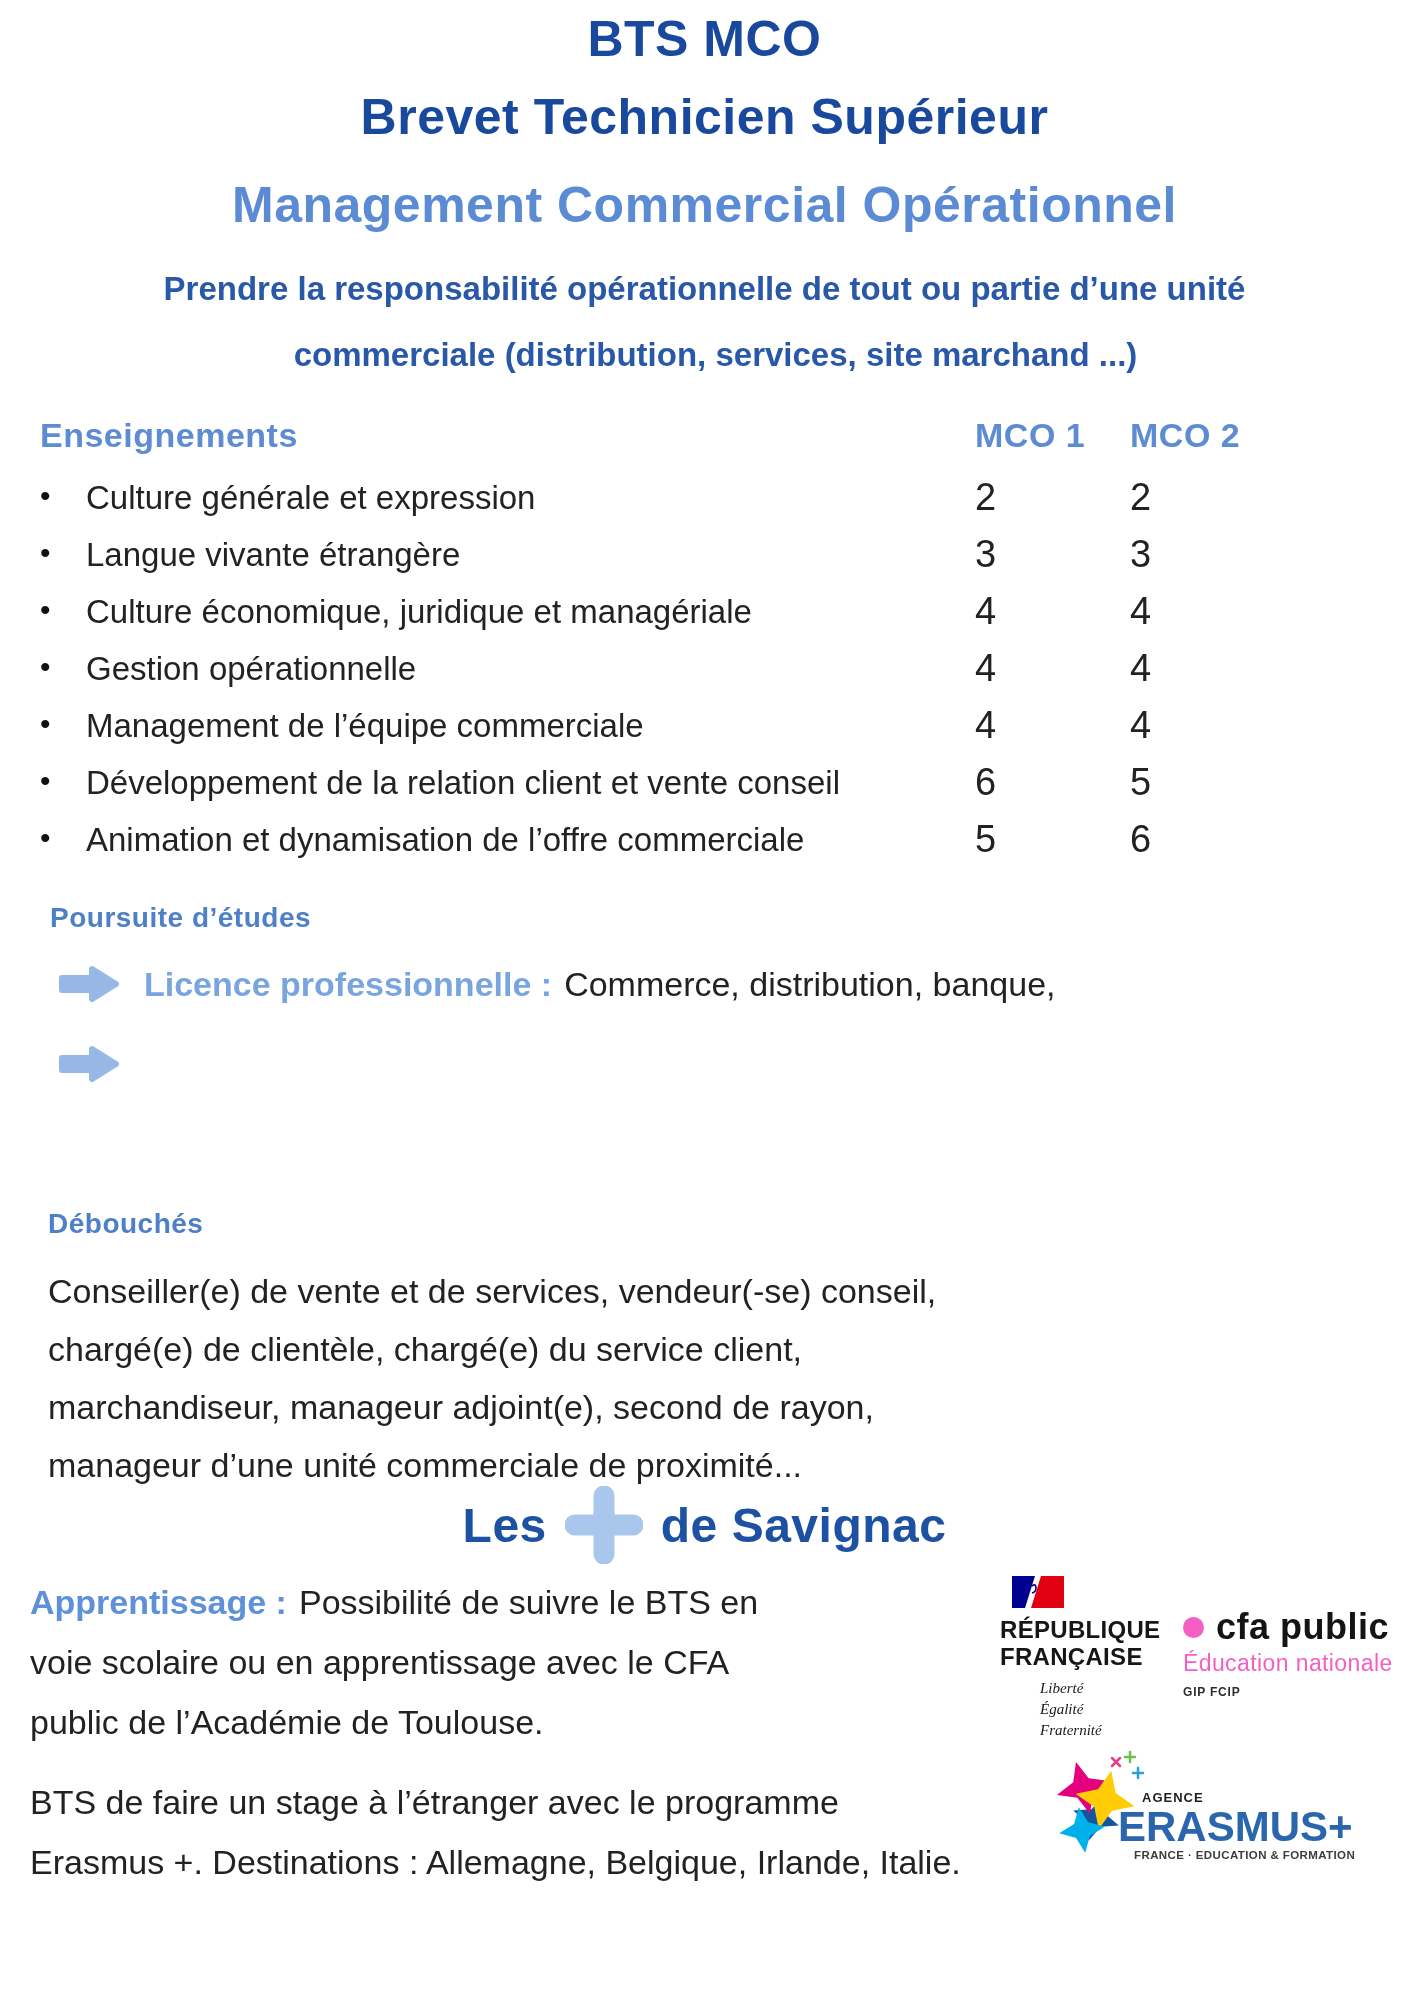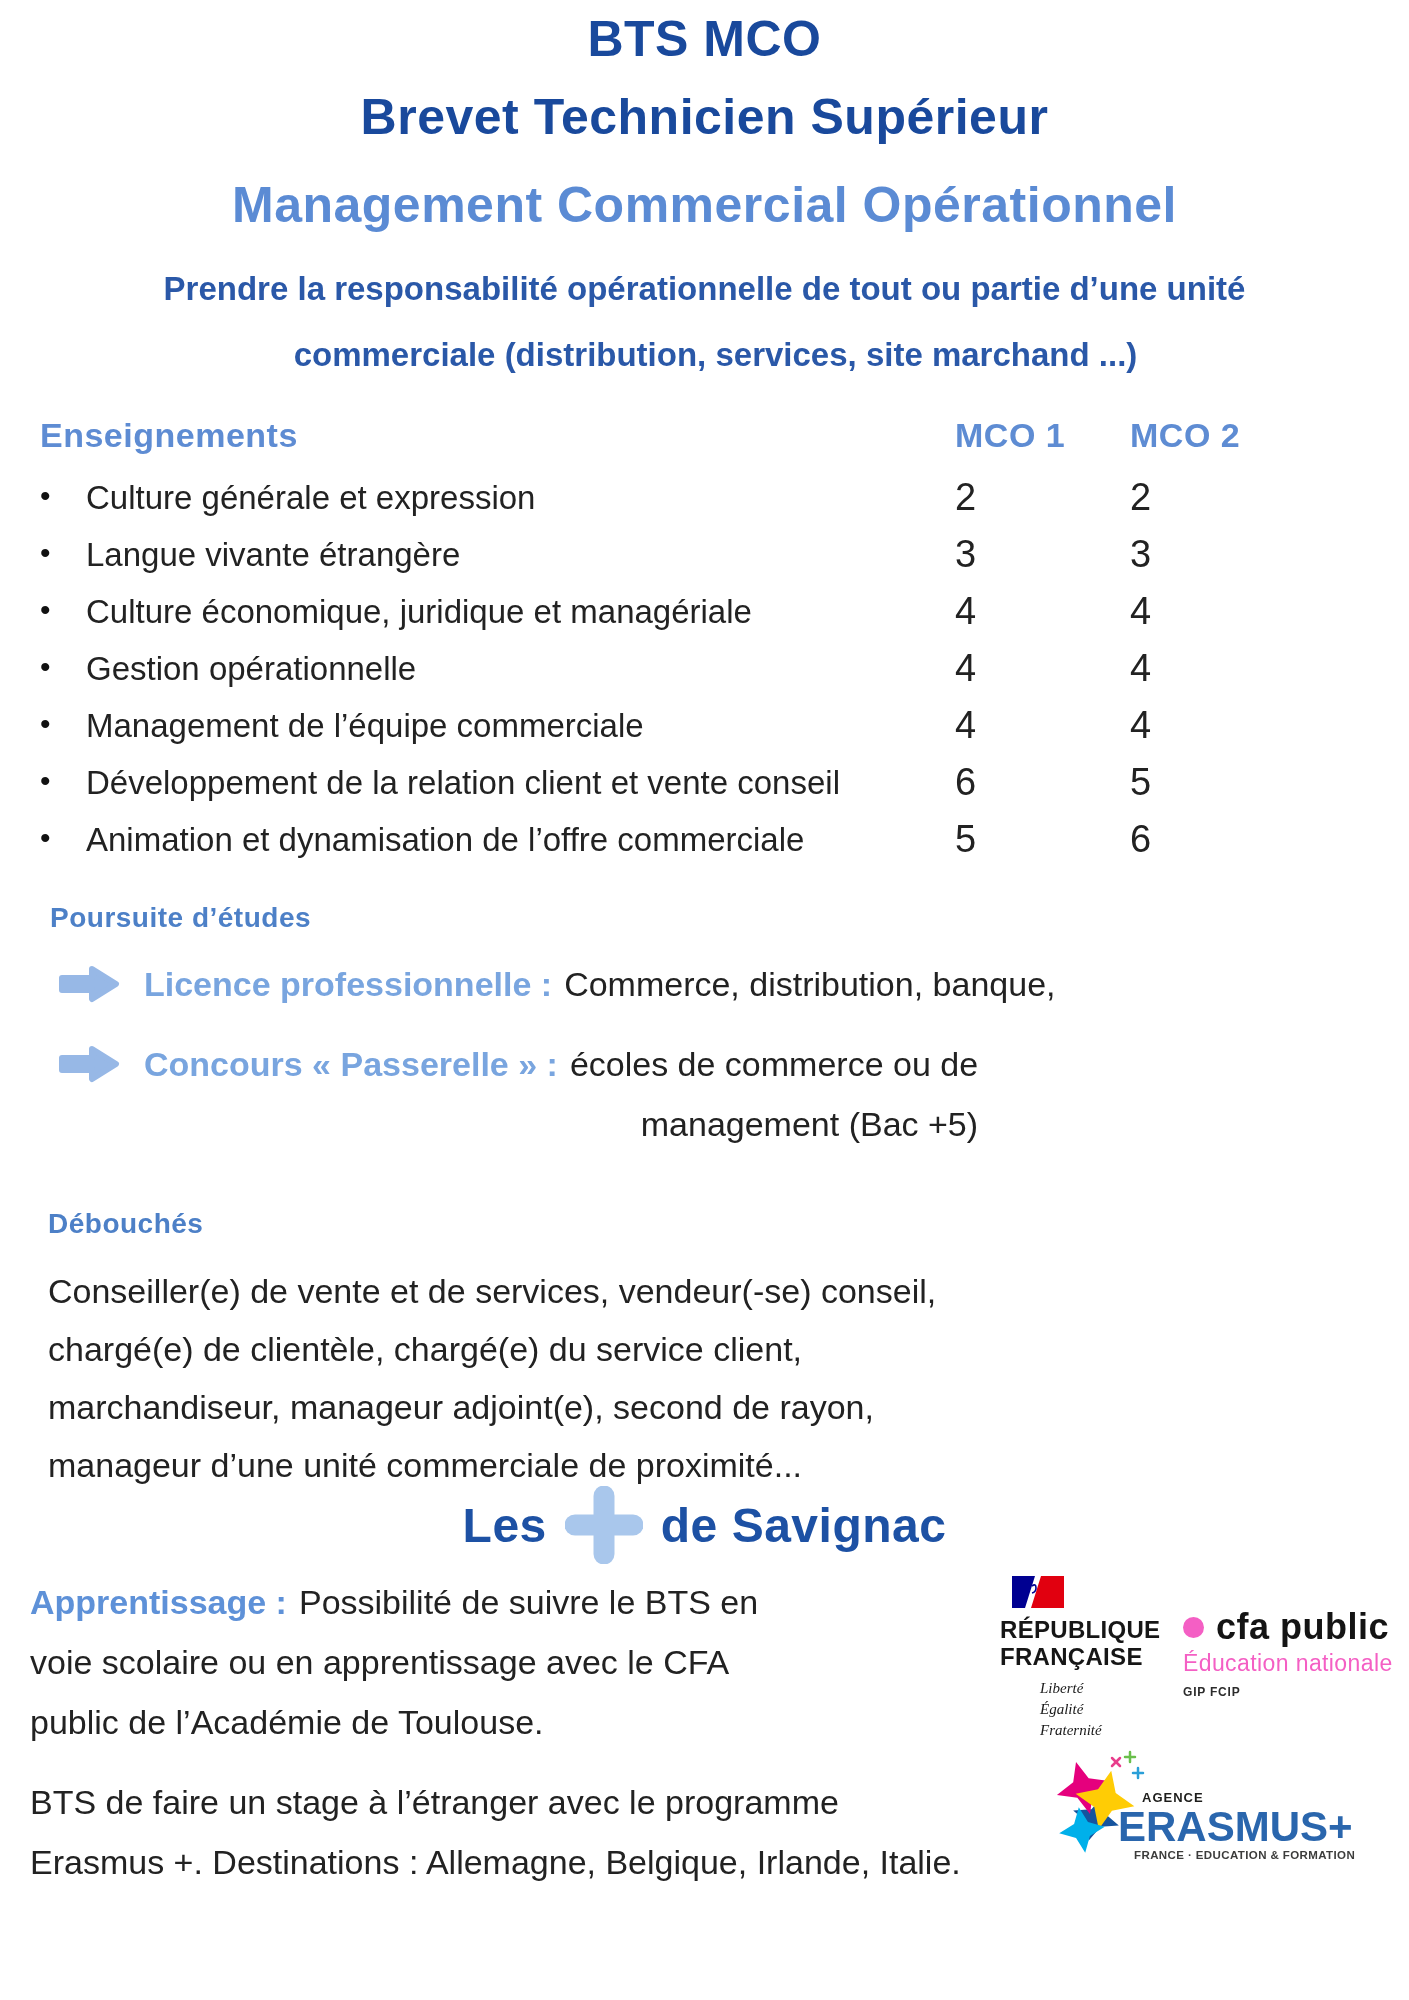--- a/index.html
+++ b/index.html
@@ -11,21 +11,21 @@
   #title1{top:10px;font-size:50px;color:#19499c;}
   #title2{top:88px;font-size:50px;color:#19499c;}
   #title3{top:176px;font-size:50px;color:#5b8bd4;}
   .subtitle-line{position:absolute;left:0;width:100%;text-align:center;
                  font-size:33px;font-weight:bold;color:#2a58a8;}
   #subtitle1{top:270px;}
   #subtitle2{top:336px;padding-left:11px;}
 
   
   #table{position:absolute;left:40px;top:416px;width:1245px;}
-  .t-row{display:flex;align-items:flex-start;gap:20px;}
+  .t-row{display:flex;align-items:flex-start;}
   .t-head{margin-bottom:14px;}
   .t-label-cell{flex:1;display:flex;}
   .t-num{width:155px;text-align:left;flex:0 0 auto;}
   .t-head .t-label-cell{font-size:34px;font-weight:bold;color:#5e8cd3;letter-spacing:0.5px;}
   .t-head .t-num{font-size:34px;font-weight:bold;color:#5e8cd3;letter-spacing:0.5px;}
   .t-body .t-row{height:57px;align-items:center;}
   .bullet{width:46px;font-size:30px;color:#111;flex:0 0 auto;}
   .t-label{font-size:33px;color:#222;white-space:nowrap;}
   .t-body .t-num{font-size:38px;color:#222;}
 
@@ -161,24 +161,20 @@
       </svg>
       <div class="p-text">
         <div><span class="p-lead">Licence professionnelle :</span><span>Commerce, distribution, banque,</span></div>
       </div>
     </div>
 
     <div class="p-item">
       <svg class="arrow-icon" width="62" height="40" viewBox="0 0 62 40">
         <path d="M4 14 L34 14 L34 5 L58 20 L34 35 L34 26 L4 26 Z" fill="#97b8e6" stroke="#97b8e6" stroke-width="6" stroke-linejoin="round"></path>
       </svg>
-      <div class="p-text">
-        <div><span class="p-lead">Concours « Passerelle » :</span><span>écoles de commerce ou de</span></div>
-        <div>management (Bac +5)</div>
-      </div>
     </div>
   </div>
 
   <div id="debouches">
     <div class="section-heading">Débouchés</div>
     <div class="d-lines">
       <div>Conseiller(e) de vente et de services, vendeur(-se) conseil,</div>
       <div>chargé(e) de clientèle, chargé(e) du service client,</div>
       <div>marchandiseur, manageur adjoint(e), second de rayon,</div>
       <div>manageur d’une unité commerciale de proximité...</div>

